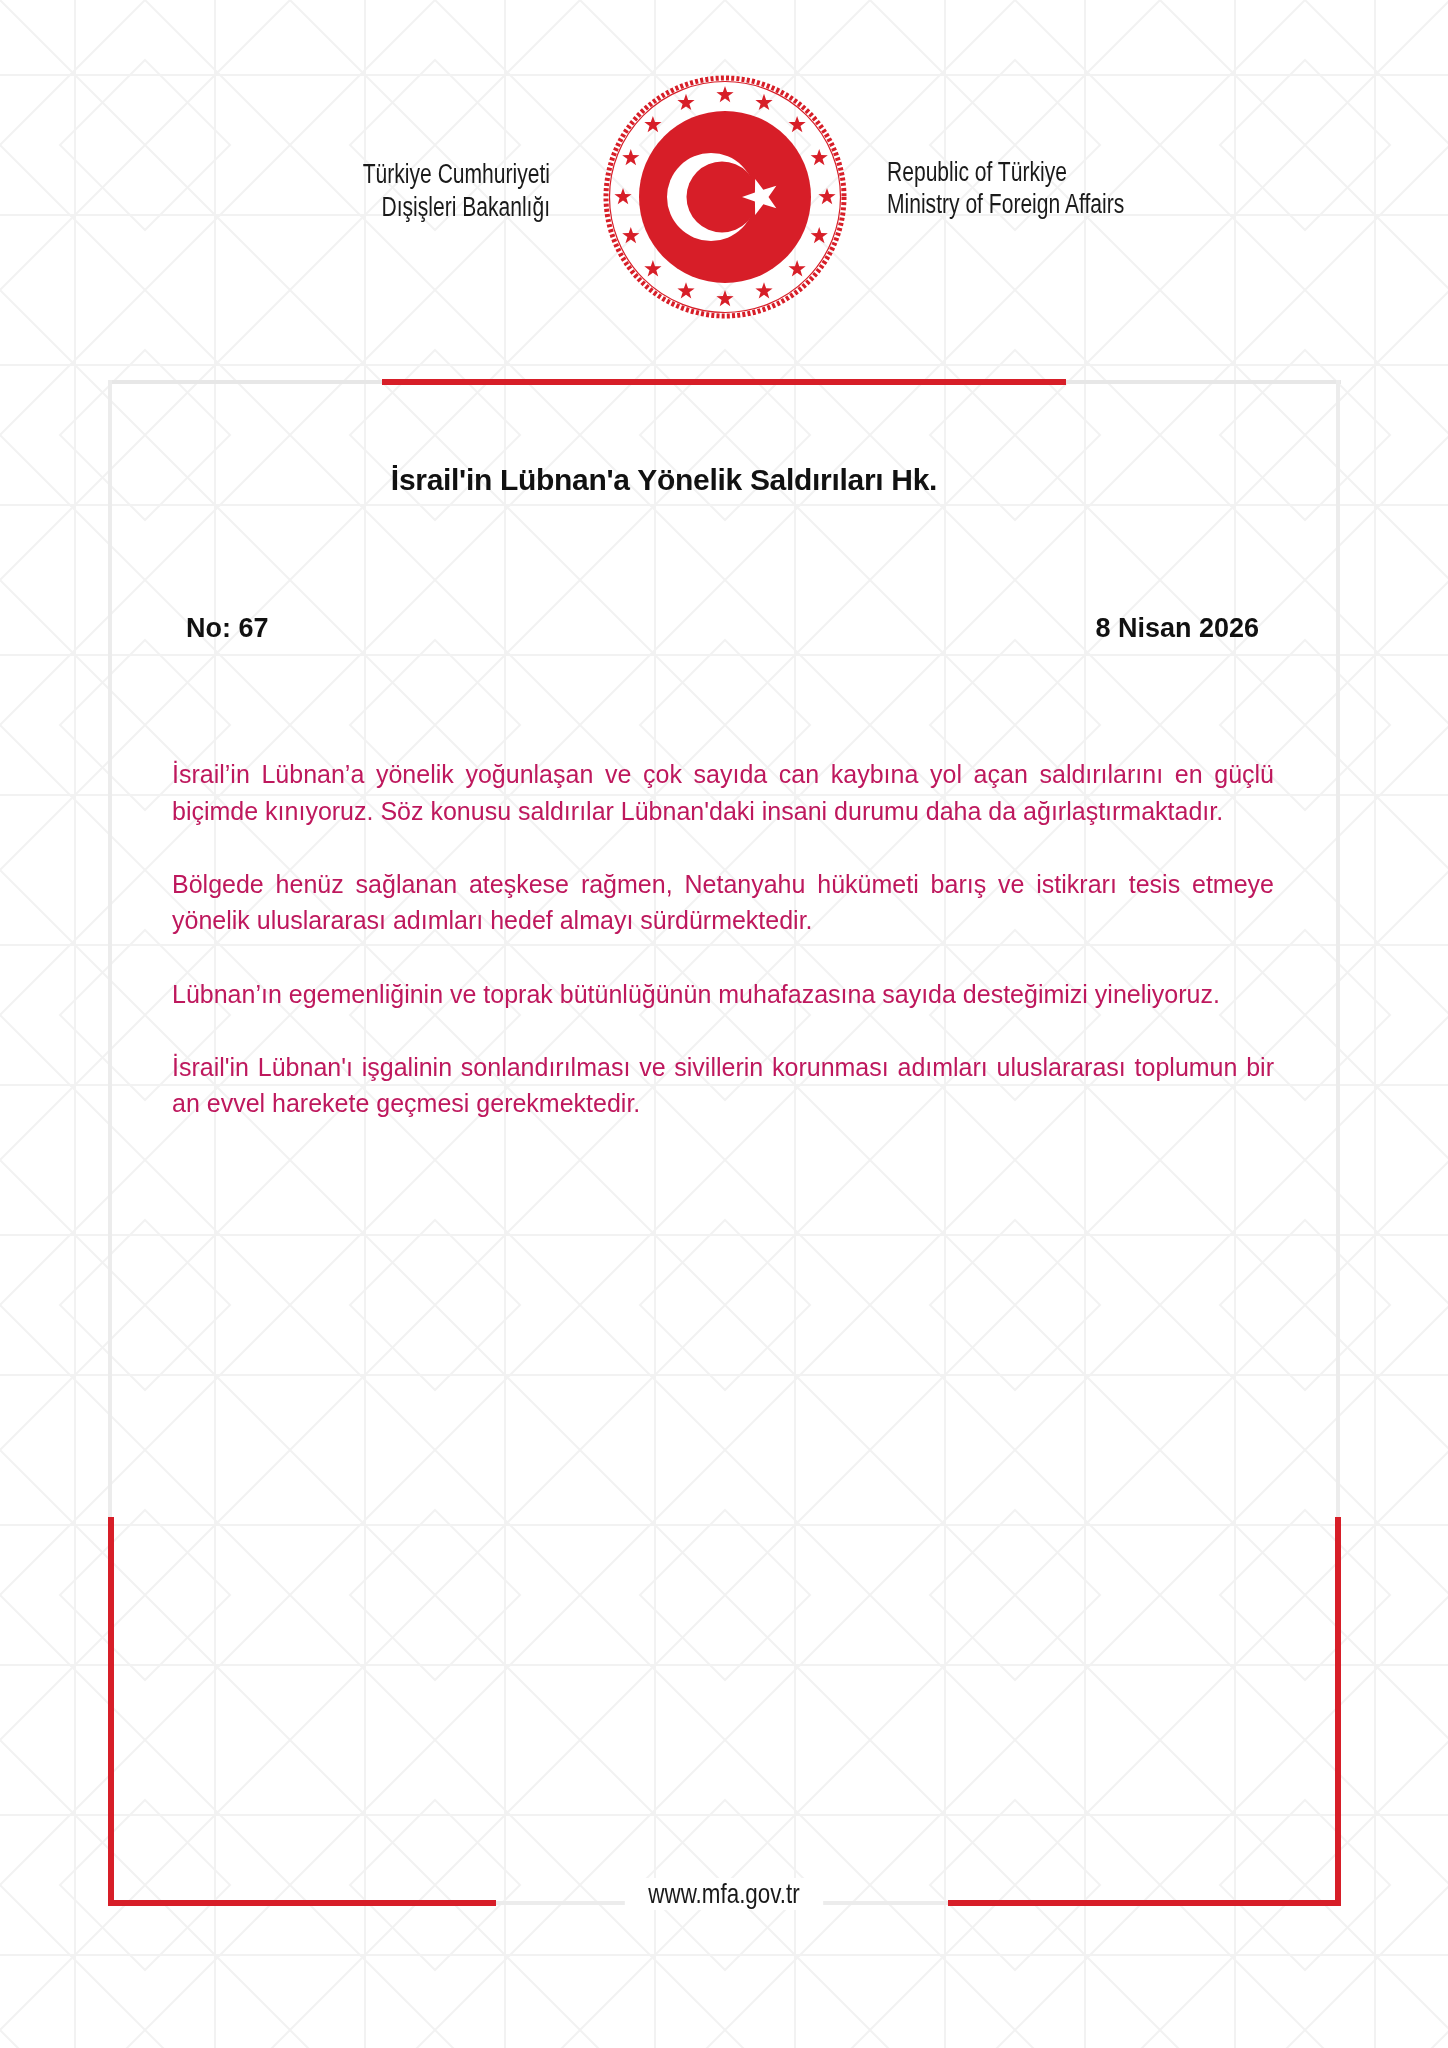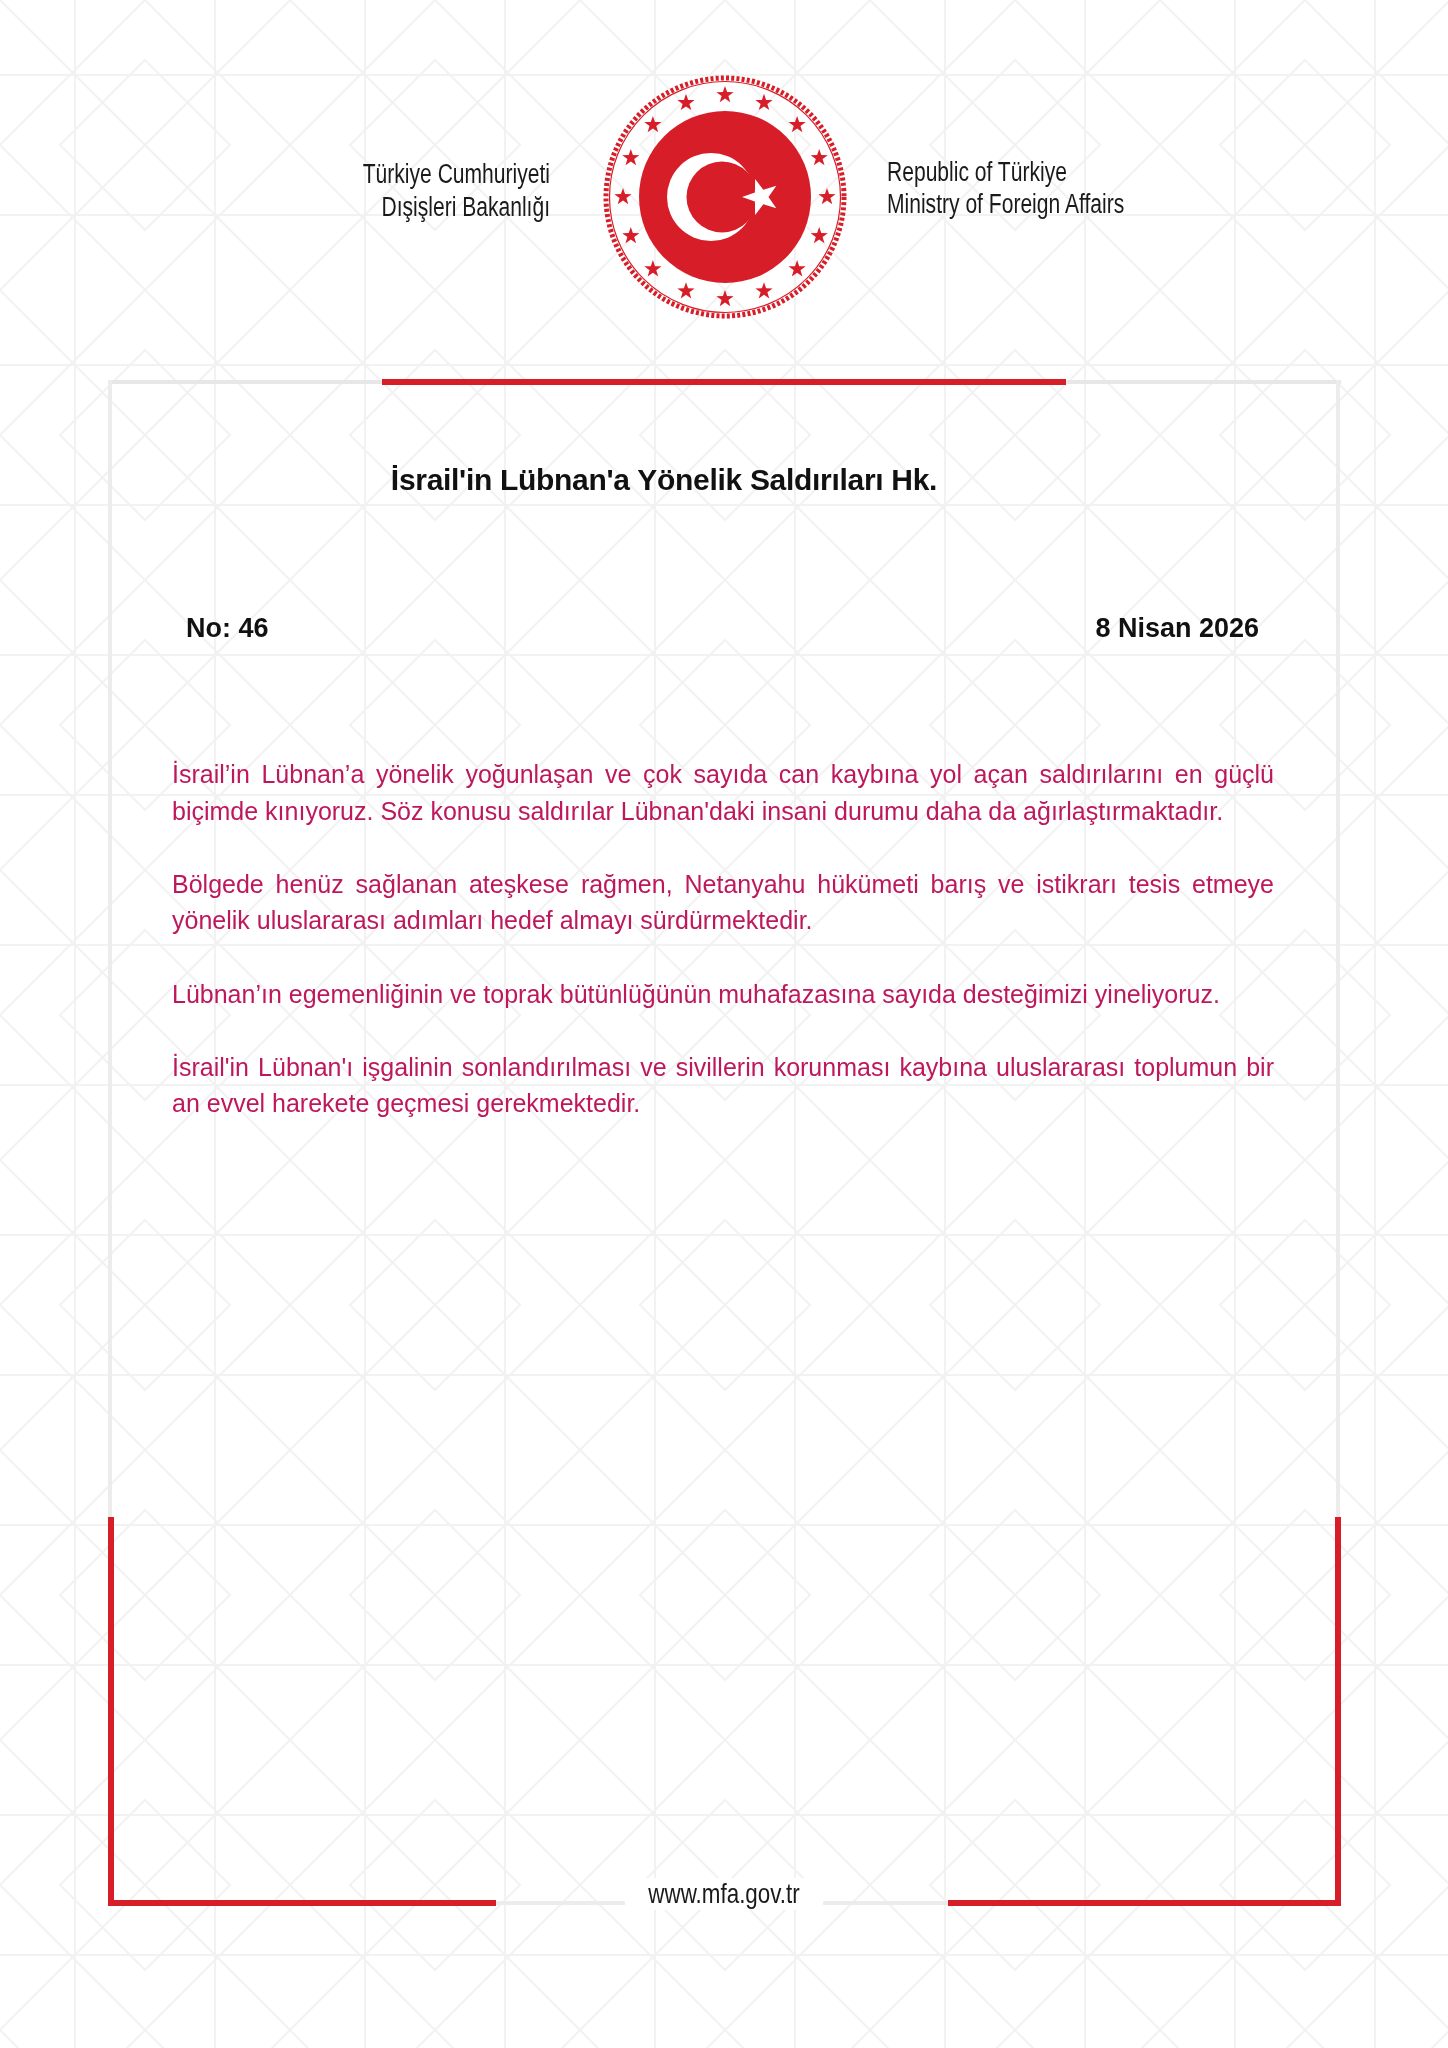--- a/index.html
+++ b/index.html
@@ -126,23 +126,23 @@
 <div class="layer frame-gray-left"></div>
 <div class="layer frame-gray-right"></div>
 <div class="layer frame-gray-bottom"></div>
 <div class="layer red red-top"></div>
 <div class="layer red red-left"></div>
 <div class="layer red red-right"></div>
 <div class="layer red red-bottom-left"></div>
 <div class="layer red red-bottom-right"></div>
 
 <div class="layer title">İsrail'in Lübnan'a Yönelik Saldırıları Hk.</div>
-<div class="layer ref-no">No: 46</div>
+<div class="layer ref-no">No: 67</div>
 <div class="layer ref-date">8 Nisan 2026</div>
 
 <div class="layer body-text">
   <p>İsrail’in Lübnan’a yönelik yoğunlaşan ve çok sayıda can kaybına yol açan saldırılarını en güçlü biçimde kınıyoruz. Söz konusu saldırılar Lübnan'daki insani durumu daha da ağırlaştırmaktadır.</p>
   <p>Bölgede henüz sağlanan ateşkese rağmen, Netanyahu hükümeti barış ve istikrarı tesis etmeye yönelik uluslararası adımları hedef almayı sürdürmektedir.</p>
   <p>Lübnan’ın egemenliğinin ve toprak bütünlüğünün muhafazasına sayıda desteğimizi yineliyoruz.</p>
-  <p>İsrail'in Lübnan'ı işgalinin sonlandırılması ve sivillerin korunması kaybına uluslararası toplumun bir an evvel harekete geçmesi gerekmektedir.</p>
+  <p>İsrail'in Lübnan'ı işgalinin sonlandırılması ve sivillerin korunması adımları uluslararası toplumun bir an evvel harekete geçmesi gerekmektedir.</p>
 </div>
 
 <div class="layer url">www.mfa.gov.tr</div>
 
 </body></html>

